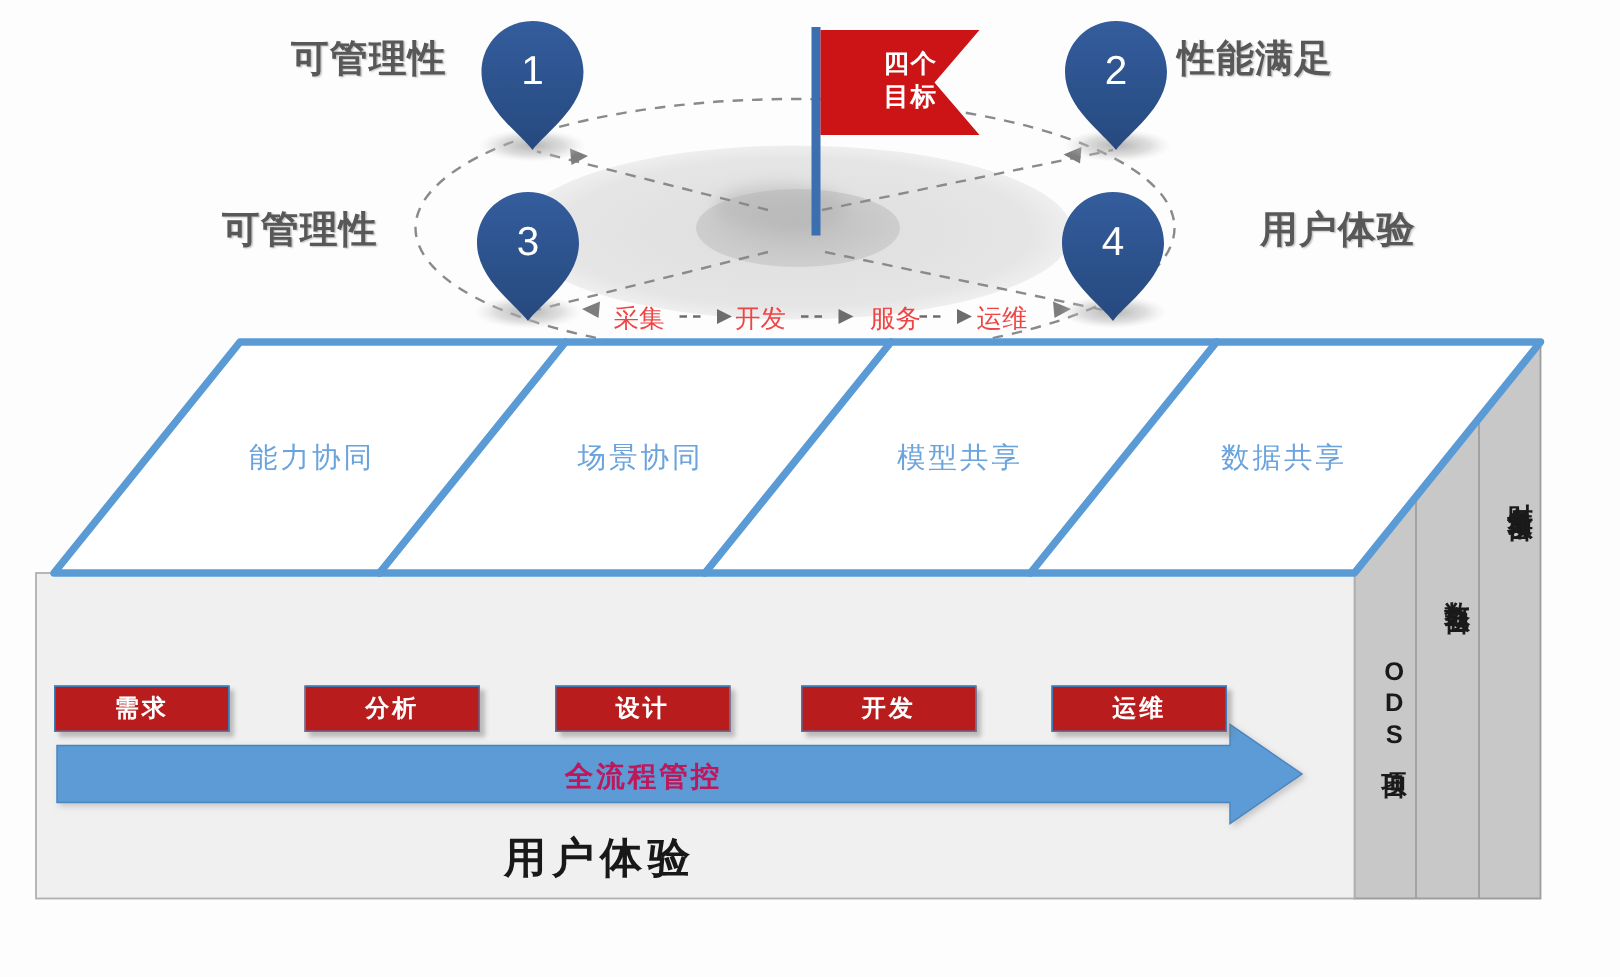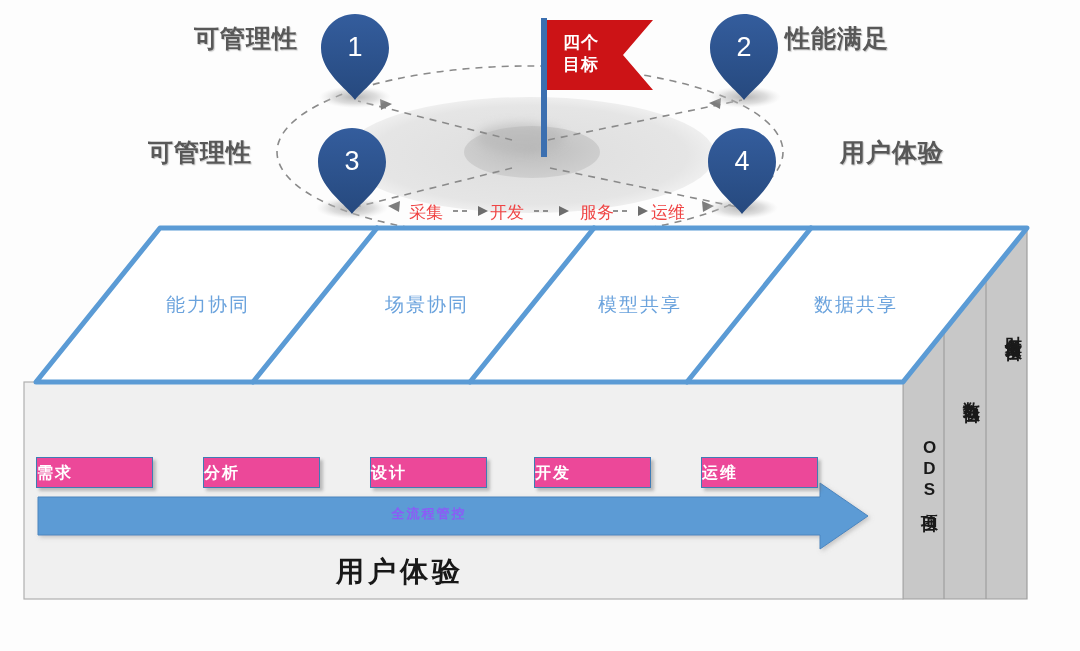--- a/index.html
+++ b/index.html
@@ -20,21 +20,21 @@
   }
   .lbl.shadowed{text-shadow:1px 1px 1px rgba(150,150,150,.55);}
 
   .pin-num{
     position:absolute;color:#ffffff;font-size:27px;
     font-weight:normal;text-align:center;width:46px;
   }
 
   .flag-text{
     position:absolute;color:#ffffff;font-weight:bold;
-    font-size:17px;line-height:21px;text-align:left;
+    font-size:17px;line-height:21px;text-align:right;
     width:62px;letter-spacing:1px;
   }
 
   .flowstep{
     position:absolute;color:#ef4444;font-size:17px;
     white-space:nowrap;
   }
 
   .topface-lbl{
     position:absolute;color:#6ba3dd;font-size:19px;
@@ -42,28 +42,28 @@
   }
 
   .side-lbl{
     position:absolute;color:#1a1a1a;font-size:17px;font-weight:bold;
     writing-mode:vertical-rl;text-orientation:upright;
     letter-spacing:2px;white-space:nowrap;
   }
 
   .stage-btn{
     position:absolute;height:29px;line-height:29px;
-    background:#ec4899;border:1px solid #3f7cb5;
+    background:#b91c1c;border:1px solid #3f7cb5;
     color:#ffffff;font-size:16px;font-weight:bold;
-    text-align:left;letter-spacing:2px;
+    text-align:center;letter-spacing:2px;
     box-shadow:3px 3px 3px rgba(120,120,120,.45);
   }
 
   .arrow-lbl{
-    position:absolute;color:#8b5cf6;font-size:13px;font-weight:bold;
+    position:absolute;color:#be185d;font-size:19px;font-weight:bold;
     letter-spacing:2px;white-space:nowrap;text-align:center;
   }
 
   .bottom-title{
     position:absolute;color:#181818;font-size:28px;font-weight:bold;
     letter-spacing:4px;white-space:nowrap;
   }
 </style>
 </head>
 <body>

